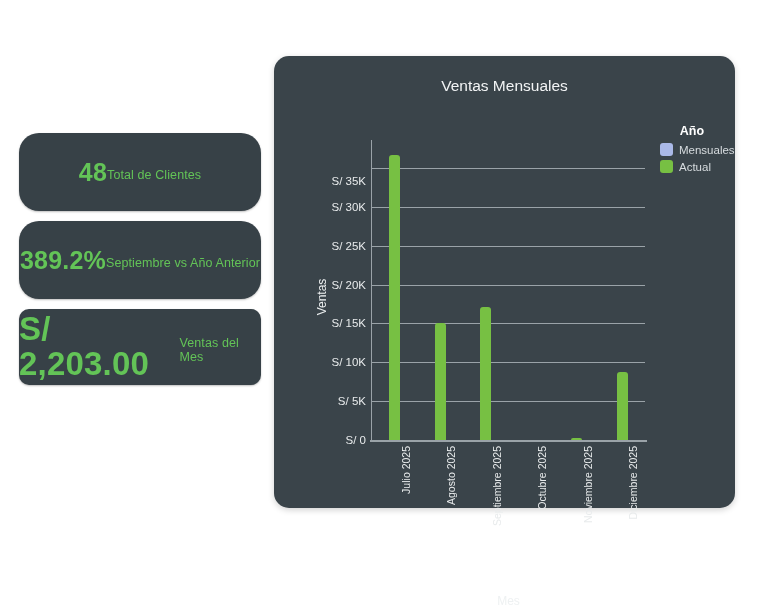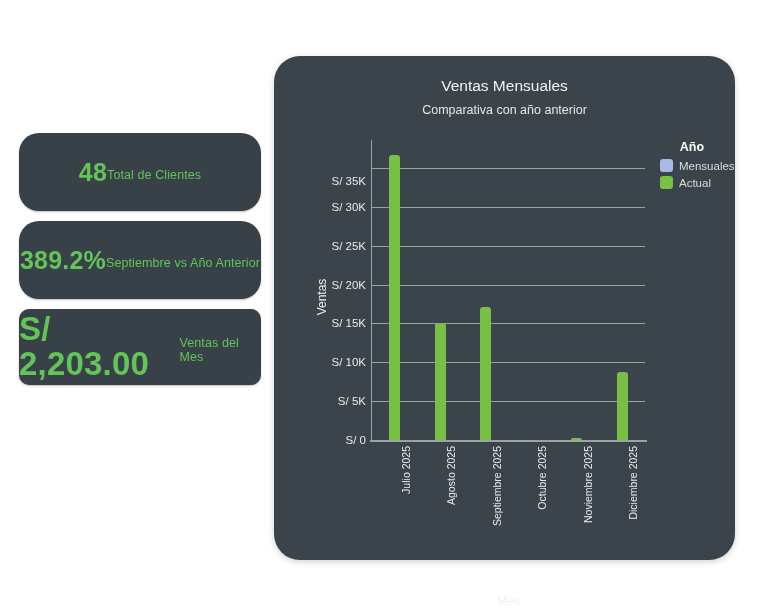--- a/index.html
+++ b/index.html
@@ -41,23 +41,23 @@
     color:#63c457;
     font-size:12.5px;
     margin-top:5px;
     letter-spacing:.1px;
   }
 
   
   #chart-panel{
     position:absolute;
     left:274px; top:56px;
-    width:461px; height:504px;
+    width:461px; height:452px;
     background:#3a444a;
-    border-radius:26px;
+    border-radius:15px;
     box-shadow:0 2px 6px rgba(0,0,0,.18);
   }
   #chart-title{
     position:absolute; left:0; top:21px; width:100%;
     text-align:center;
     color:#f2f4f5;
     font-size:15.5px;
   }
   #chart-subtitle{
     position:absolute; left:0; top:47px; width:100%;
@@ -132,21 +132,21 @@
     color:#e8ebec;
     font-size:10.5px;
     white-space:nowrap;
     transform-origin:left top;
     transform:rotate(-90deg) translateX(-100%);
   }
 
   
   #legend{
     position:absolute;
-    left:386px; top:84px;
+    left:386px; top:68px;
     width:64px;
   }
   #legend-title{
     color:#ffffff;
     font-size:12.5px;
     font-weight:bold;
     margin-bottom:5px;
     text-align:center;
   }
   .legend-row{
@@ -179,21 +179,20 @@
   </div>
   <div class="kpi-card square">
     <div class="kpi-value">S/ 2,203.00</div>
     <div class="kpi-label">Ventas del Mes</div>
   </div>
 </div>
 
 <div id="chart-panel">
 
   <div id="chart-title">Ventas Mensuales</div>
-  <div id="chart-subtitle">Comparativa con año anterior</div>
 
   <div id="legend">
     <div id="legend-title">Año</div>
     <div class="legend-row">
       <span class="legend-swatch" style="background: rgb(170, 185, 232);"></span>
       <span class="legend-text">Mensuales</span>
     </div>
     <div class="legend-row">
       <span class="legend-swatch" style="background: rgb(119, 192, 67);"></span>
       <span class="legend-text">Actual</span>

